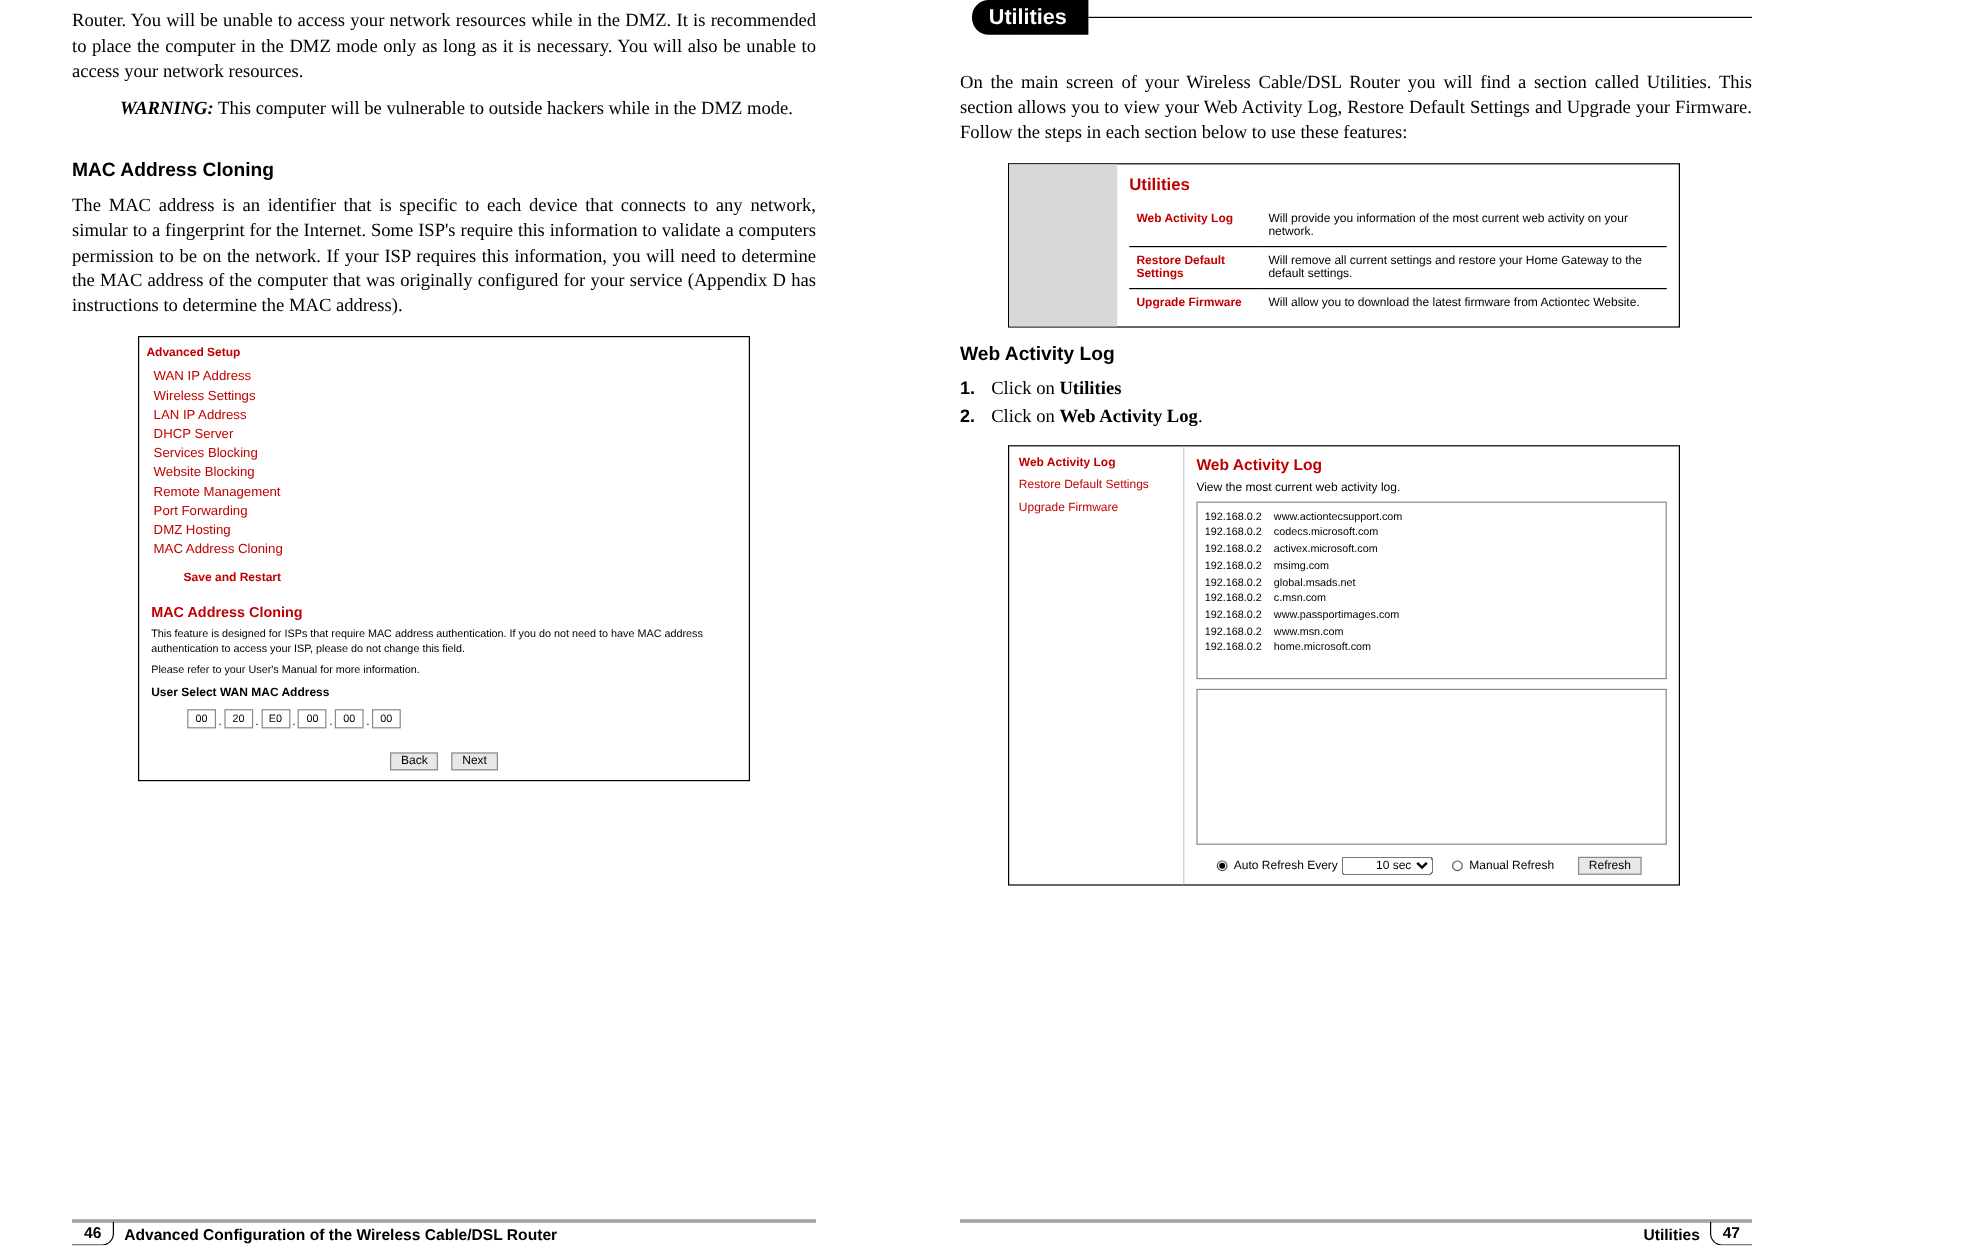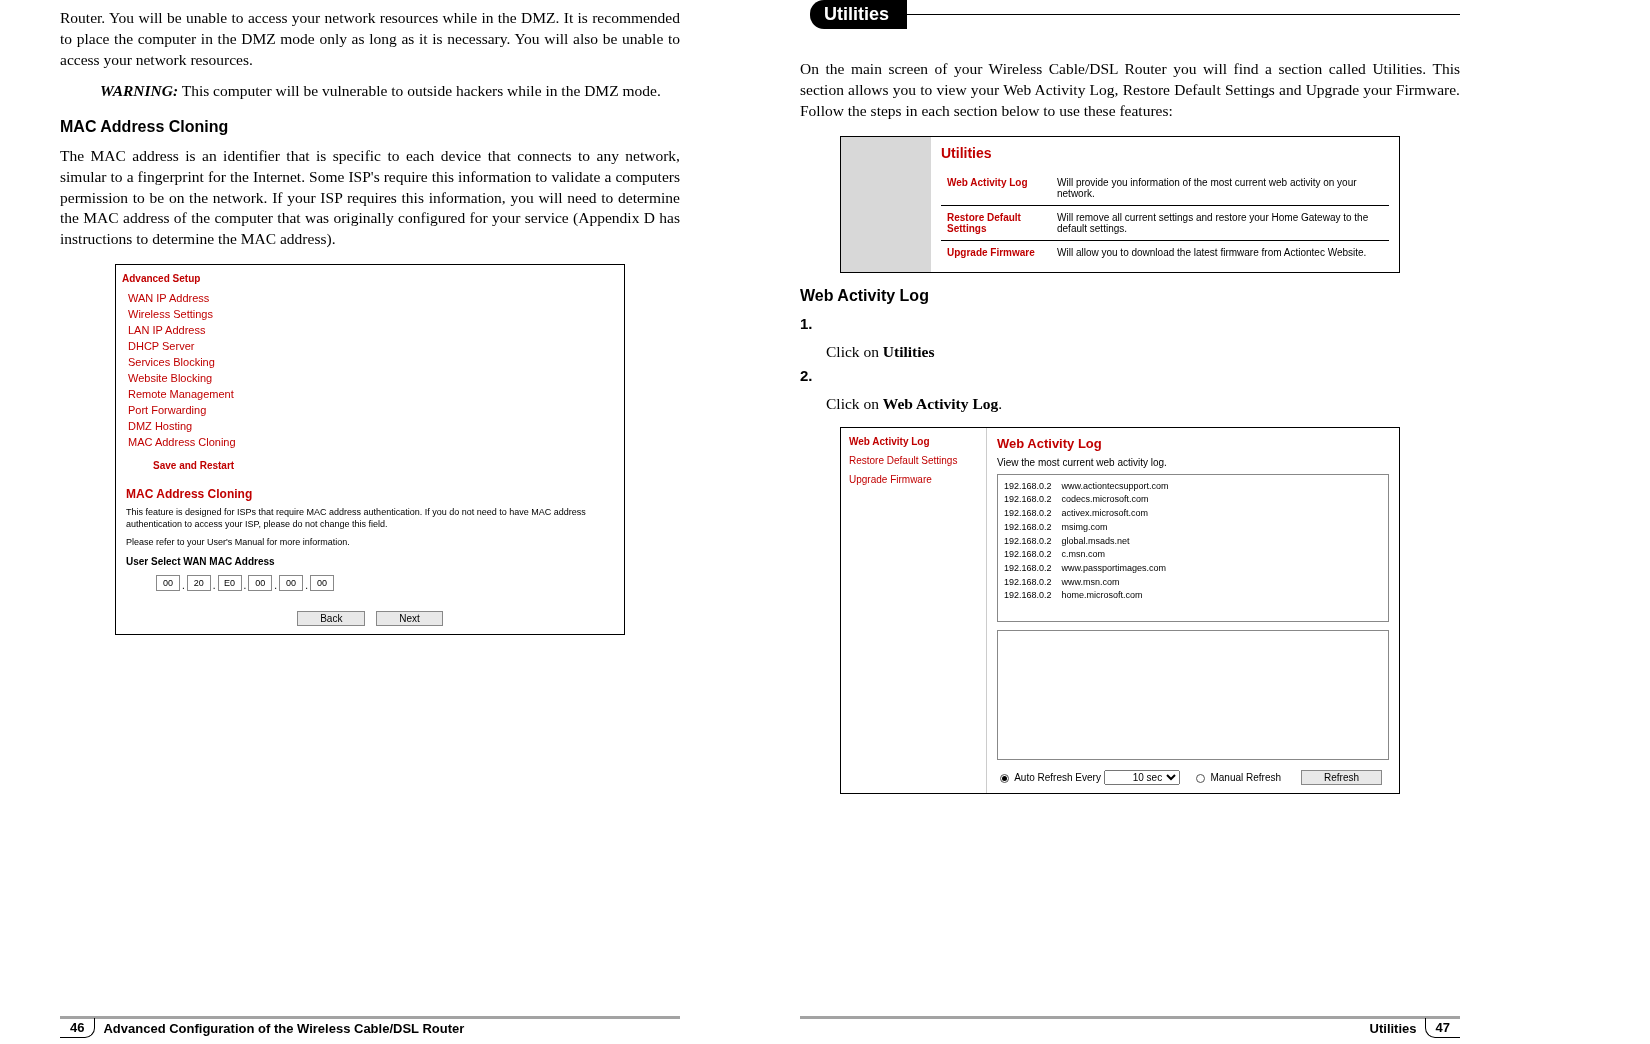--- a/index.html
+++ b/index.html
@@ -26,21 +26,21 @@
     line-height: 1.35;
     text-align: justify;
     margin: 8px 0;
   }
   .warning-block {
     margin-left: 40px;
     font-size: 15.5px;
     text-align: justify;
     line-height: 1.35;
     margin-top: 10px;
-    margin-bottom: 16px;
+    margin-bottom: 32px;
   }
   .warning-label { font-style: italic; font-weight: bold; }
   .section-heading {
     font-family: Arial, Helvetica, sans-serif;
     font-weight: bold;
     font-size: 16px;
     margin: 14px 0 10px 0;
   }
   .chapter-tab {
     display: flex;
@@ -65,21 +65,21 @@
   .ol-step {
     display: flex;
     margin: 6px 0;
   }
   .ol-num {
     font-family: Arial, Helvetica, sans-serif;
     font-weight: bold;
     width: 26px;
     font-size: 15px;
   }
-  .ol-text { font-size: 15.5px; margin-top: 28px; }
+  .ol-text { font-size: 15.5px; }
   .bold-inline { font-weight: bold; }
   .screenshot-frame {
     border: 1px solid #000;
     margin: 14px auto;
     background: #fff;
     font-family: Verdana, Arial, sans-serif;
     font-size: 10px;
   }
   
   .ss1 { width: 510px; display: flex; flex-direction: column; }
@@ -93,21 +93,21 @@
   .ss1-main { flex: 1; padding: 8px 10px; }
   .ss1-main .title { color: #c00000; font-weight: bold; font-size: 12px; margin-bottom: 6px; }
   .ss1-main .desc { font-size: 9px; line-height: 1.3; margin-bottom: 6px; }
   .ss1-main .label { font-size: 10px; font-weight: bold; margin: 8px 0; }
   .mac-row { display: flex; align-items: flex-end; gap: 2px; padding-left: 30px; }
   .mac-row input { width: 24px; height: 16px; font-size: 9px; text-align: center; border: 1px solid #888; }
   .btn-row { text-align: center; margin-top: 20px; }
   .ss-btn {
     display: inline-block;
     font-size: 10px;
-    padding: 1px 22px;
+    padding: 1px 8px;
     background: #e8e8e8;
     border: 1px solid #888;
     margin: 0 4px;
   }
   
   .ss2 { width: 560px; display: flex; margin-left: 40px; }
   .ss2-sidebar { width: 90px; background: #d8d8d8; }
   .ss2-main { flex: 1; padding: 8px 10px; }
   .ss2-main .title { color: #c00000; font-weight: bold; font-size: 14px; margin-bottom: 10px; }
   .util-table { width: 100%; border-collapse: collapse; font-size: 10px; }

